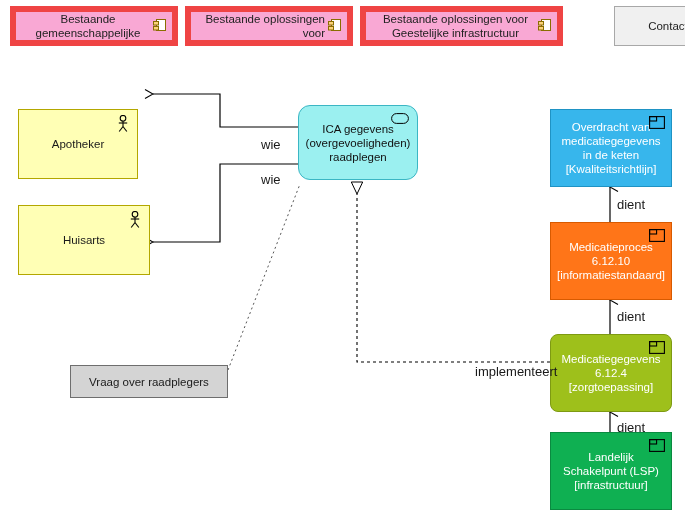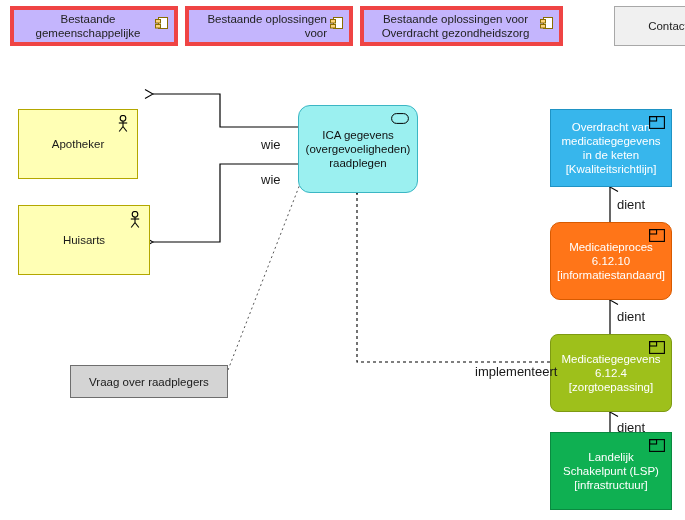--- a/index.html
+++ b/index.html
@@ -19,22 +19,22 @@
   #nav-bar {
     position: absolute;
     left: 0; top: 0;
     width: 685px; height: 52px;
   }
   .nav-btn {
     position: absolute;
     top: 6px;
     height: 40px;
     box-sizing: border-box;
-    border: 4px solid #ef4444;
-    background: #c4b5fd;
+    border: 6px solid #ef4444;
+    background: #f9a8d4;
     display: flex;
     align-items: center;
     justify-content: center;
     text-align: center;
     font-size: 11.5px;
     color: #222222;
     line-height: 14px;
     padding: 0 22px 0 10px;
   }
   .nav-btn.plain {
@@ -145,21 +145,21 @@
     <span class="comp-icon">
       <svg viewBox="0 0 13 13" width="13" height="13">
         <rect x="3.5" y="0.5" width="9" height="11" fill="#ffffff" stroke="#8a6d00" stroke-width="1"></rect>
         <rect x="0.5" y="2.5" width="5" height="3.5" fill="#fcd27a" stroke="#8a6d00" stroke-width="1"></rect>
         <rect x="0.5" y="7.5" width="5" height="3.5" fill="#fcd27a" stroke="#8a6d00" stroke-width="1"></rect>
       </svg>
     </span>
   </div>
 
   <div class="nav-btn" style="left:360px; width:203px;">
-    <span class="label">Bestaande oplossingen voor Overdracht gezondheidszorg</span>
+    <span class="label">Bestaande oplossingen voor Geestelijke infrastructuur</span>
     <span class="comp-icon">
       <svg viewBox="0 0 13 13" width="13" height="13">
         <rect x="3.5" y="0.5" width="9" height="11" fill="#ffffff" stroke="#8a6d00" stroke-width="1"></rect>
         <rect x="0.5" y="2.5" width="5" height="3.5" fill="#fcd27a" stroke="#8a6d00" stroke-width="1"></rect>
         <rect x="0.5" y="7.5" width="5" height="3.5" fill="#fcd27a" stroke="#8a6d00" stroke-width="1"></rect>
       </svg>
     </span>
   </div>
 
   <div class="nav-btn plain" style="left:570px; width:108px;margin-left:44px;">
@@ -216,40 +216,40 @@
       <svg viewBox="0 0 14 18" width="14" height="18">
         <circle cx="7" cy="3.3" r="2.8" fill="none" stroke="#000000" stroke-width="1.1"></circle>
         <line x1="7" y1="6.2" x2="7" y2="11.5" stroke="#000000" stroke-width="1.1"></line>
         <line x1="2.8" y1="8" x2="11.2" y2="8" stroke="#000000" stroke-width="1.1"></line>
         <line x1="7" y1="11.5" x2="3.2" y2="16.5" stroke="#000000" stroke-width="1.1"></line>
         <line x1="7" y1="11.5" x2="10.8" y2="16.5" stroke="#000000" stroke-width="1.1"></line>
       </svg>
     </span>
   </div>
 
-  <div class="node node-service" style="left:298px; top:53px; width:120px; height:88px;">
+  <div class="node node-service" style="left:298px; top:53px; width:120px; height:75px;">
     <span class="node-label">ICA gegevens (overgevoeligheden) raadplegen</span>
     <span class="service-icon">
       <svg viewBox="0 0 18 11" width="18" height="11">
         <rect x="0.6" y="0.6" width="16.8" height="9.8" rx="4.9" ry="4.9" fill="#9bf0f0" stroke="#000000" stroke-width="1"></rect>
       </svg>
     </span>
   </div>
 
   <div class="node node-blue" style="left:550px; top:57px; width:122px; height:78px;">
     <span class="node-label">Overdracht van medicatiegegevens in de keten [Kwaliteitsrichtlijn]</span>
     <span class="doc-icon">
       <svg viewBox="0 0 16 13" width="16" height="13">
         <rect x="0.6" y="0.6" width="14.8" height="11.8" fill="none" stroke="#000000" stroke-width="1.1"></rect>
         <rect x="0.6" y="0.6" width="7" height="4.4" fill="none" stroke="#000000" stroke-width="1.1"></rect>
       </svg>
     </span>
   </div>
 
-  <div class="node node-orange" style="left:550px; top:170px; width:122px; height:78px;border-radius:10px;">
+  <div class="node node-orange" style="left:550px; top:170px; width:122px; height:78px;">
     <span class="node-label">Medicatieproces 6.12.10 [informatiestandaard]</span>
     <span class="doc-icon">
       <svg viewBox="0 0 16 13" width="16" height="13">
         <rect x="0.6" y="0.6" width="14.8" height="11.8" fill="none" stroke="#000000" stroke-width="1.1"></rect>
         <rect x="0.6" y="0.6" width="7" height="4.4" fill="none" stroke="#000000" stroke-width="1.1"></rect>
       </svg>
     </span>
   </div>
 
   <div class="node node-olive" style="left:550px; top:282px; width:122px; height:78px;border-radius:8px;">

